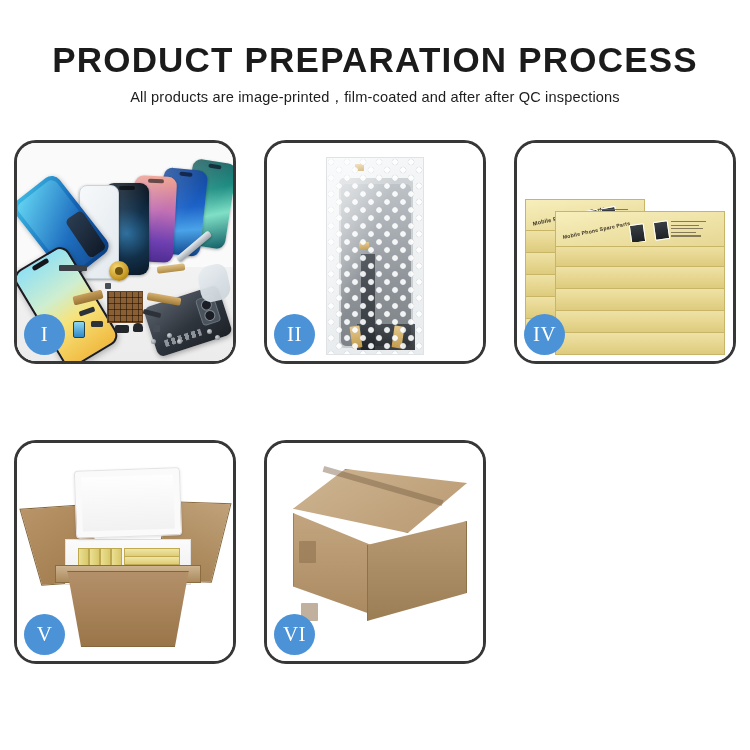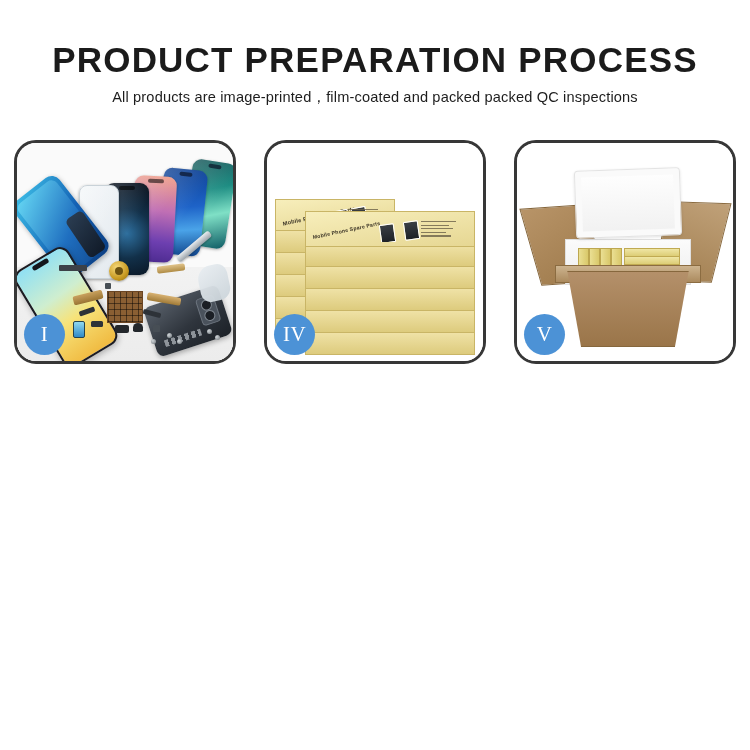--- a/index.html
+++ b/index.html
@@ -428,21 +428,21 @@
     background: rgba(140,112,76,.55);
     border-radius:1px;
   }
 </style>
 </head>
 <body>
 
 <div id="page">
 
   <div class="title">PRODUCT PREPARATION PROCESS</div>
-  <div class="subtitle">All products are image-printed，film-coated and packed packed QC inspections</div>
+  <div class="subtitle">All products are image-printed，film-coated and after after QC inspections</div>
 
   <div class="grid">
 
     <div class="panel">
       <div class="panel-stage">
         <div class="p1-bg"></div>
         <div class="p1-floor"></div>
 
         <div class="ph ph-teal">
             <span class="notch"></span>
@@ -495,20 +495,38 @@
         <div class="scr" style="left:190px; top:186px;"></div>
         <div class="scr" style="left:198px; top:192px;"></div>
         <div class="scr" style="left:134px; top:196px;"></div>
 
         <div class="tool"></div>
         <div class="hand"></div>
       </div>
       <div class="badge">I</div>
     </div>
 
+    <div class="panel">
+      <div class="panel-stage">
+        <div class="p2-bg"></div>
+        <div class="bag">
+          <div class="bag-inner"></div>
+          <div class="lcd"></div>
+          <div class="ribbon"></div>
+          <div class="ribbon2"></div>
+          <div class="tape" style="left:28px; top:6px; width:9px; height:7px;"></div>
+          <div class="tape" style="left:32px; top:84px; width:10px; height:8px;"></div>
+          <div class="tape" style="left:24px; bottom:6px; width:10px; height:22px; transform:rotate(-8deg);"></div>
+          <div class="tape" style="right:20px; bottom:6px; width:10px; height:22px; transform:rotate(8deg);"></div>
+          <div class="bubbles"></div>
+          <div class="bag-sheen"></div>
+        </div>
+      </div>
+      <div class="badge">II</div>
+    </div>
 
 
     <div class="panel">
       <div class="panel-stage">
         <div class="p4-bg"></div>
 
         <div class="stackA">
           <div class="sbox" style="top:130px;"></div>
           <div class="sbox" style="top:108px;"></div>
           <div class="sbox" style="top:86px;"></div>
@@ -570,15 +588,27 @@
           <div class="ybox-h" style="left:58px; top:24px; width:54px; height:7px;"></div>
           <div class="ybox-h" style="left:58px; top:32px; width:54px; height:7px;"></div>
         </div>
         <div class="carton-rim"></div>
         <div class="carton-body"></div>
         <div class="foam-lid"></div>
       </div>
       <div class="badge">V</div>
     </div>
 
+    <div class="panel">
+      <div class="panel-stage">
+        <div class="p6-bg"></div>
+        <div class="c6-top"></div>
+        <div class="c6-seam"></div>
+        <div class="c6-left"></div>
+        <div class="c6-right"></div>
+        <div class="c6-tape" style="left:32px; top:98px;"></div>
+        <div class="c6-tape" style="left:34px; top:160px; height:18px;"></div>
+      </div>
+      <div class="badge">VI</div>
+    </div>
 
   </div>
 </div>
 
 </body></html>

